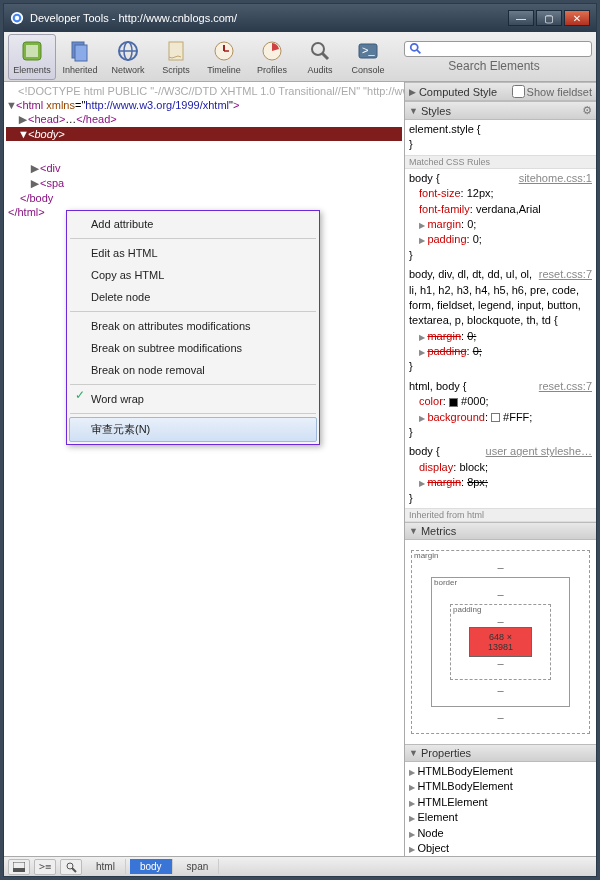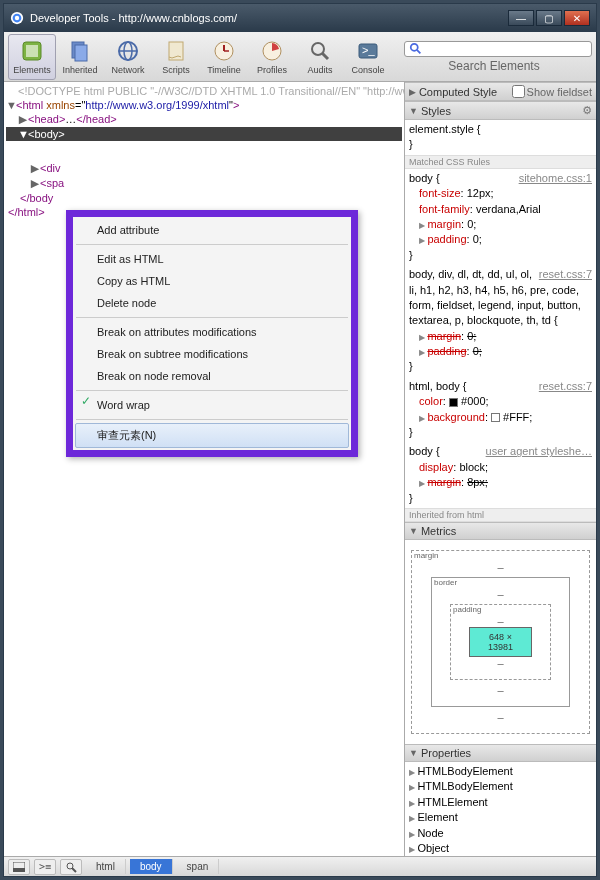--- a/index.html
+++ b/index.html
@@ -18,47 +18,47 @@
 .tool-icon { width: 24px; height: 24px; display: flex; align-items: center; justify-content: center; }
 .tool-label { font-size: 9px; color: #444; }
 .search-box { margin-left: 8px; flex: 1; height: 22px; background: #fff; border: 1px solid #999; border-radius: 3px; display: flex; align-items: center; padding: 0 4px; }
 .search-box svg { width: 14px; height: 14px; }
 .search-input { border: none; outline: none; flex: 1; margin-left: 4px; font-size: 11px; }
 .search-label { font-size: 12px; color: #666; padding: 0 10px; }
 .main { flex: 1; display: flex; overflow: hidden; }
 .elements-panel { flex: 1; overflow: hidden; font-family: Consolas, monospace; font-size: 11px; padding: 2px; position: relative; background: #fff; }
 .dom-line { white-space: nowrap; padding: 1px 0; }
 .dom-toggle { display: inline-block; width: 10px; text-align: center; color: #666; cursor: pointer; }
-.dom-selected { background: #404040; color: #fff; }
+.dom-selected { background: #7f1d1d; color: #fff; font-style: italic; }
 .doctype { color: #aaa; }
 .tag { color: #881280; }
 .attr-name { color: #994500; }
 .attr-value { color: #1a1aa6; }
-.context-menu { position: absolute; top: 128px; left: 62px; width: 292px; background: #f4f4f4; border: 7px solid #6d28d9; box-shadow: 2px 2px 6px rgba(0,0,0,0.3); z-index: 100; padding: 2px; }
+.context-menu { position: absolute; top: 128px; left: 62px; width: 254px; background: #f4f4f4; border: 1px solid #6d28d9; box-shadow: 2px 2px 6px rgba(0,0,0,0.3); z-index: 100; padding: 2px; }
 .ctx-item { padding: 5px 22px; font-size: 11px; color: #222; }
 .ctx-item.highlighted { background: linear-gradient(#e8f0fa,#d0e0f5); border: 1px solid #a0b8d8; border-radius: 2px; padding: 4px 21px; }
 .ctx-sep { height: 1px; background: #ccc; margin: 3px 1px; }
 .ctx-check { position: absolute; left: 6px; color: #3a6; font-size: 12px; }
 .ctx-item-wrap { position: relative; }
 .sidebar { width: 192px; border-left: 1px solid #aaa; background: #fff; overflow: hidden; display: flex; flex-direction: column; font-family: Consolas, monospace; font-size: 10px; }
 .side-section-head { background: linear-gradient(#e8e8e8,#d0d0d0); border-top: 1px solid #bbb; border-bottom: 1px solid #bbb; padding: 2px 4px; display: flex; align-items: center; font-family: "Lucida Grande", sans-serif; font-size: 10px; color: #333; }
 .side-section-head .tri { margin-right: 3px; font-size: 9px; color: #666; }
 .side-gear { margin-left: auto; color: #777; }
 .side-body { padding: 2px 4px; line-height: 1.4; }
 .css-sel { color: #000; }
 .css-prop { color: #c80000; }
 .css-val { color: #000; }
 .css-link { color: #888; text-decoration: underline; float: right; }
 .strike { text-decoration: line-through; }
 .rule-sep-head { background: #eee; color: #888; padding: 1px 4px; font-size: 9px; border-top: 1px solid #ddd; border-bottom: 1px solid #ddd; }
 .swatch { display: inline-block; width: 9px; height: 9px; border: 1px solid #777; vertical-align: middle; }
 .metrics-box { padding: 10px 6px; }
 .bm-layer { border: 1px dashed #999; padding: 10px 18px; text-align: center; position: relative; font-size: 9px; color: #666; }
 .bm-layer .bm-label { position: absolute; top: 0; left: 2px; font-size: 8px; }
-.bm-content { border: 1px solid #666; padding: 4px 8px; background: #5eead4; font-size: 9px; color: #333; display: inline-block; }
+.bm-content { border: 1px solid #666; padding: 4px 8px; background: #ef4444; font-size: 9px; color: #333; display: inline-block; }
 .bm-border { border-style: solid; }
 .statusbar { height: 20px; background: linear-gradient(#f0f0f0,#d8d8d8); border-top: 1px solid #aaa; display: flex; align-items: center; padding: 0 4px; gap: 4px; }
 .sb-btn { width: 22px; height: 16px; border: 1px solid #bbb; background: #eee; display: flex; align-items: center; justify-content: center; border-radius: 2px; }
 .crumb { padding: 2px 10px; font-size: 10px; color: #444; border-right: 1px solid #ccc; }
 .crumb.sel { background: #3875d7; color: #fff; }
 .show-inh { display: flex; align-items: center; gap: 2px; margin-left: auto; font-size: 9px; color: #666; }
 </style>
 </head>
 <body>
 

